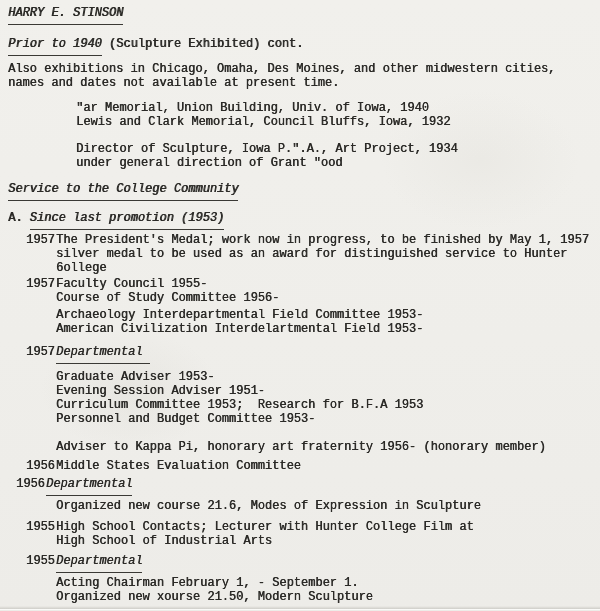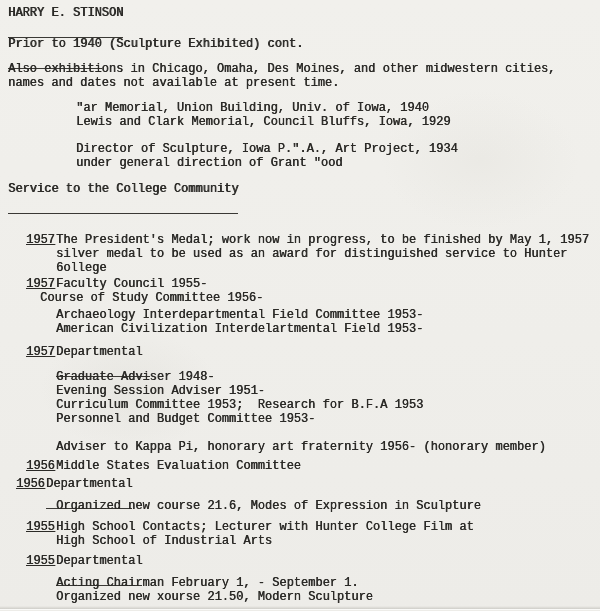--- a/index.html
+++ b/index.html
@@ -19,29 +19,29 @@
     position:absolute;
     white-space:pre;
     font-size:12px;
     line-height:13px;
     letter-spacing:0px;
     text-shadow:0.45px 0 0 currentColor;
   }
   .hv{ text-shadow:0.7px 0 0 currentColor; }
   .u{
     border-bottom:1.2px solid #3a3935;
-    padding-bottom:17px;
+    padding-bottom:4px;
     white-space:pre;
+    font-style:italic;
   }
   .u2{ border-bottom-width:1.5px; }
   .yr{
     display:inline-block;
     width:30px;
     white-space:pre;
-    text-decoration:underline;
   }
   .bottom-edge{
     position:absolute;
     left:0;right:0;bottom:1px;
     height:3px;
     background:linear-gradient(180deg,rgba(150,148,140,0.0),rgba(150,148,140,0.35));
     border-bottom:1px solid #fafaf8;
   }
   .grain-a,.grain-b{
     position:absolute;border-radius:50%;pointer-events:none;
@@ -59,39 +59,40 @@
   <div class="grain-b"></div>
 
   <div class="ln hv" style="top:7px;left:8px"><span class="u u2">HARRY E. STINSON</span></div>
 
   <div class="ln hv" style="top:38px;left:8px"><span class="u">Prior to 1940</span><span> (Sculpture Exhibited) cont.</span></div>
 
   <div class="ln" style="top:77px;left:8px"><span>names and dates not available at present time.</span></div>
   <div class="ln" style="top:63px;left:8px"><span>Also exhibitions in Chicago, Omaha, Des Moines, and other midwestern cities,</span></div>
 
   <div class="ln" style="top:102px;left:76px"><span>"ar Memorial, Union Building, Univ. of Iowa, 1940</span></div>
-  <div class="ln" style="top:116px;left:76px"><span>Lewis and Clark Memorial, Council Bluffs, Iowa, 1929</span></div>
+  <div class="ln" style="top:116px;left:76px"><span>Lewis and Clark Memorial, Council Bluffs, Iowa, 1932</span></div>
   <div class="ln" style="top:143px;left:76px"><span>Director of Sculpture, Iowa P.".A., Art Project, 1934</span></div>
   <div class="ln" style="top:157px;left:76px"><span>under general direction of Grant "ood</span></div>
 
   <div class="ln hv" style="top:183px;left:8px"><span class="u">Service to the College Community</span></div>
 
+  <div class="ln hv" style="top:212px;left:8px"><span>A. </span><span class="u">Since last promotion (1953)</span></div>
 
   <div class="ln" style="top:234px;left:26px"><span class="yr">1957</span><span>The President's Medal; work now in progress, to be finished by May 1, 1957</span></div>
   <div class="ln" style="top:248px;left:56px"><span>silver medal to be used as an award for distinguished service to Hunter</span></div>
   <div class="ln" style="top:262px;left:56px"><span>6ollege</span></div>
 
   <div class="ln" style="top:278px;left:26px"><span class="yr">1957</span><span>Faculty Council 1955-</span></div>
-  <div class="ln" style="top:292px;left:40px"><span>Course of Study Committee 1956-</span></div>
+  <div class="ln" style="top:292px;left:56px"><span>Course of Study Committee 1956-</span></div>
   <div class="ln" style="top:309px;left:56px"><span>Archaeology Interdepartmental Field Committee 1953-</span></div>
   <div class="ln" style="top:323px;left:56px"><span>American Civilization Interdelartmental Field 1953-</span></div>
 
   <div class="ln" style="top:346px;left:26px"><span class="yr">1957</span><span class="u">Departmental </span></div>
 
-  <div class="ln" style="top:371px;left:56px"><span>Graduate Adviser 1948-</span></div>
+  <div class="ln" style="top:371px;left:56px"><span>Graduate Adviser 1953-</span></div>
   <div class="ln" style="top:385px;left:56px"><span>Evening Session Adviser 1951-</span></div>
   <div class="ln" style="top:399px;left:56px"><span>Curriculum Committee 1953;  Research for B.F.A 1953</span></div>
   <div class="ln" style="top:413px;left:56px"><span>Personnel and Budget Committee 1953-</span></div>
   <div class="ln" style="top:441px;left:56px"><span>Adviser to Kappa Pi, honorary art fraternity 1956- (honorary member)</span></div>
 
   <div class="ln" style="top:460px;left:26px"><span class="yr">1956</span><span>Middle States Evaluation Committee</span></div>
 
   <div class="ln" style="top:478px;left:16px"><span class="yr">1956</span><span class="u">Departmental</span></div>
   <div class="ln" style="top:500px;left:56px"><span>Organized new course 21.6, Modes of Expression in Sculpture</span></div>
 

